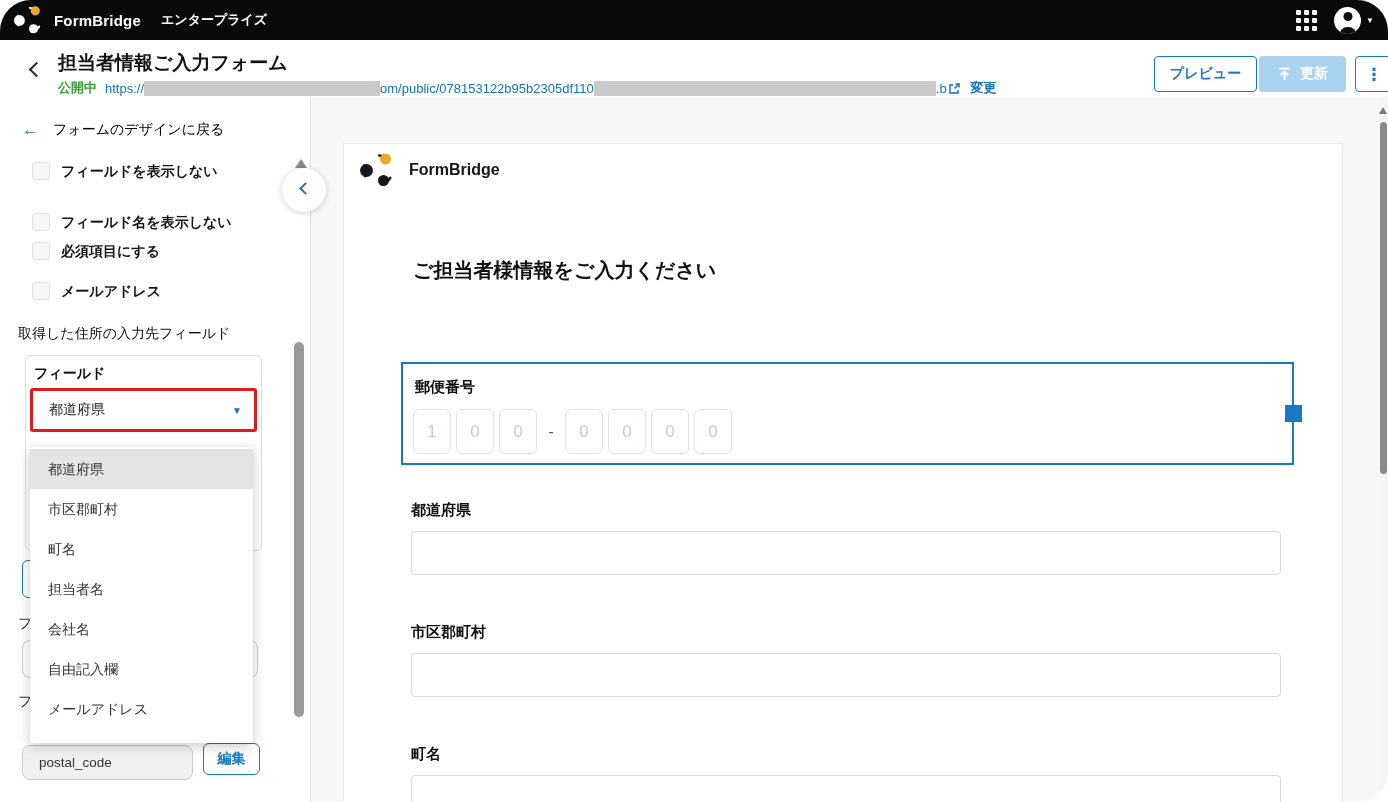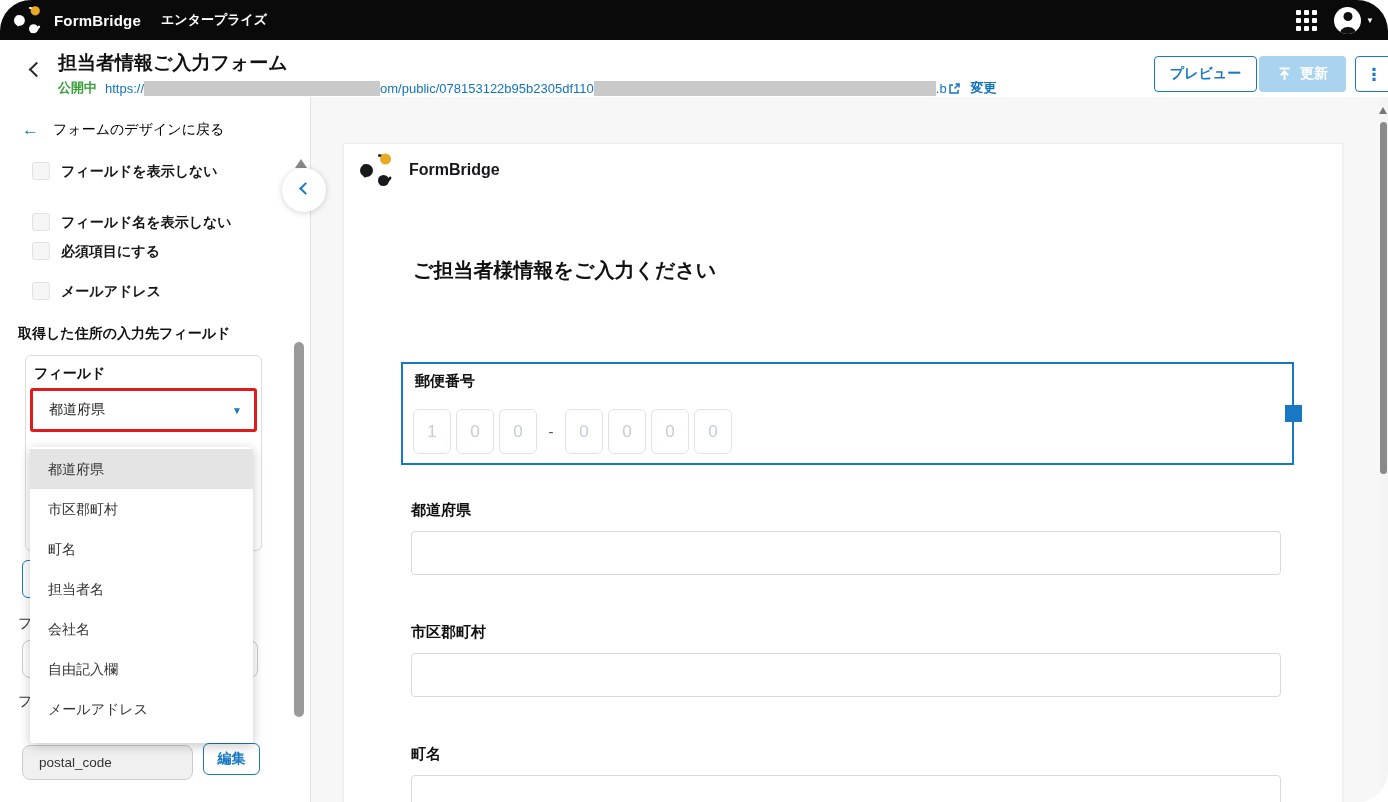--- a/index.html
+++ b/index.html
@@ -51,21 +51,21 @@
   
   .sidebar { position:absolute; left:0; top:97px; width:311px; height:705px; background:#fff;
              border-right:1px solid #e0e0e0; }
   .back-link { position:absolute; left:22px; top:23px; display:flex; align-items:center; gap:14px;
                cursor:pointer; }
   .back-arrow { color:#1779c4; font-size:17px; }
   .back-link-label { color:#000000; font-size:14px; }
   .chk-row { position:absolute; left:32px; display:flex; align-items:center; gap:11px; cursor:pointer; }
   .chk-box { width:18px; height:18px; background:#f6f6f6; border:1px solid #e2e2e2; border-radius:3px; }
   .chk-label { font-size:14px; font-weight:bold; color:#161616; line-height:18px; }
-  .side-heading { position:absolute; left:18px; top:228px; font-size:14px; font-weight:bold; color:#111; }
+  .side-heading { position:absolute; left:18px; top:228px; font-size:14px; font-weight:normal; color:#111; }
 
   .field-card { position:absolute; left:25px; top:258px; width:237px; height:196px; background:#fff;
                 border:1px solid #dcdcdc; border-radius:6px; }
   .field-card-label { position:absolute; left:8px; top:9px; font-size:14px; font-weight:bold; color:#111; }
   .field-select { position:absolute; left:4px; top:32px; width:227px; height:44px; background:#fff;
                   border:3px solid #de1c1c; border-radius:3px; display:flex; align-items:center;
                   padding:0 12px 0 16px; cursor:pointer; }
   .field-select-value { font-size:14px; color:#222; }
   .select-caret { margin-left:auto; color:#1779c4; font-size:10px; }
 
@@ -103,21 +103,21 @@
   .main { position:absolute; left:311px; top:97px; width:1077px; height:705px; background:#f7f7f8; }
   .preview-card { position:absolute; left:32px; top:46px; width:1000px; height:700px; background:#fff;
                   border:1px solid #ededed; box-shadow:0 1px 3px rgba(0,0,0,.05); }
   .card-logo-row { position:absolute; left:16px; top:8px; display:flex; align-items:center; gap:13px; }
   .card-brand { font-size:16px; font-weight:bold; color:#15171a; }
   .form-heading { position:absolute; left:69px; top:113px; font-size:20px; font-weight:bold; color:#111; }
 
   .selected-block { position:absolute; left:57px; top:218px; width:893px; height:103px;
                     border:2px solid #1779c4; background:#fff; cursor:pointer; }
   .selected-handle { position:absolute; right:-10px; top:41px; width:17px; height:17px; background:#1779c4; }
-  .postal-label { position:absolute; left:12px; top:8px; font-size:15px; font-weight:bold; color:#111; }
+  .postal-label { position:absolute; left:12px; top:14px; font-size:15px; font-weight:bold; color:#111; }
   .digit-row { position:absolute; left:10px; top:45px; display:flex; align-items:center; }
   .digit-box { width:38px; height:45px; border:1px solid #dfe3e8; border-radius:6px; margin-right:5px;
                display:flex; align-items:center; justify-content:center; font-size:17px; color:#c3ccd9;
                background:#fff; cursor:text; }
   .digit-sep { width:18px; text-align:center; color:#555; font-size:15px; margin-right:5px; }
 
   .fld-label { position:absolute; left:67px; font-size:15px; font-weight:bold; color:#111; }
   .fld-input { position:absolute; left:67px; width:870px; height:44px; border:1px solid #d9d9d9;
                border-radius:4px; background:#fff; font-family:inherit; font-size:14px; padding:0 12px; }
 

